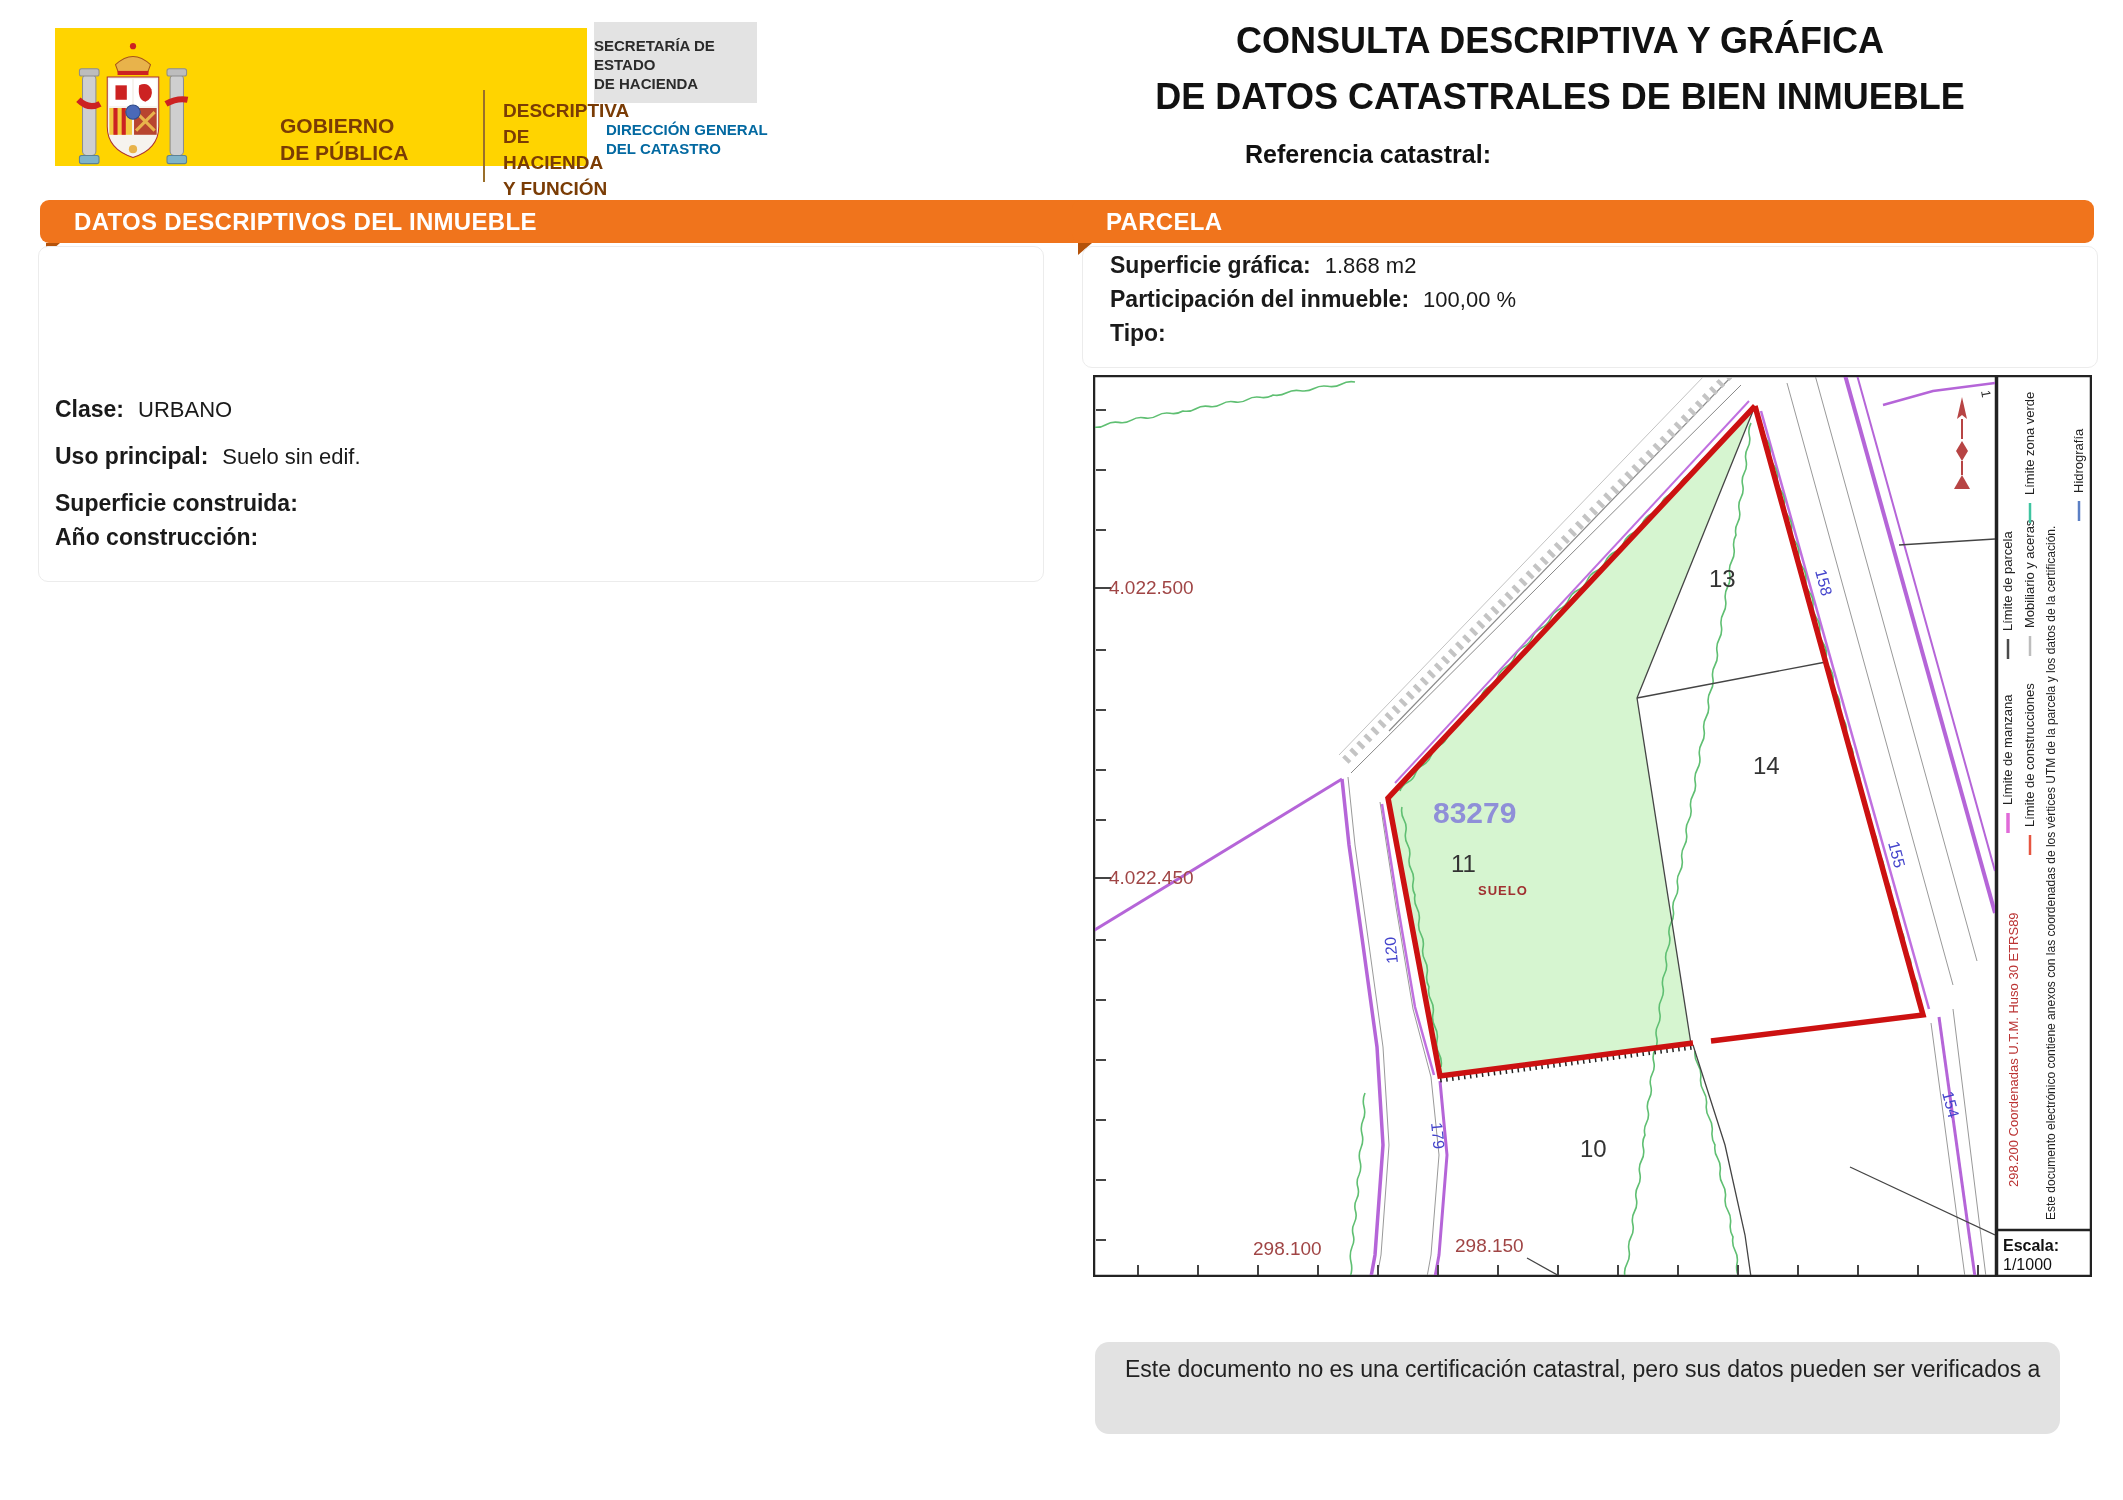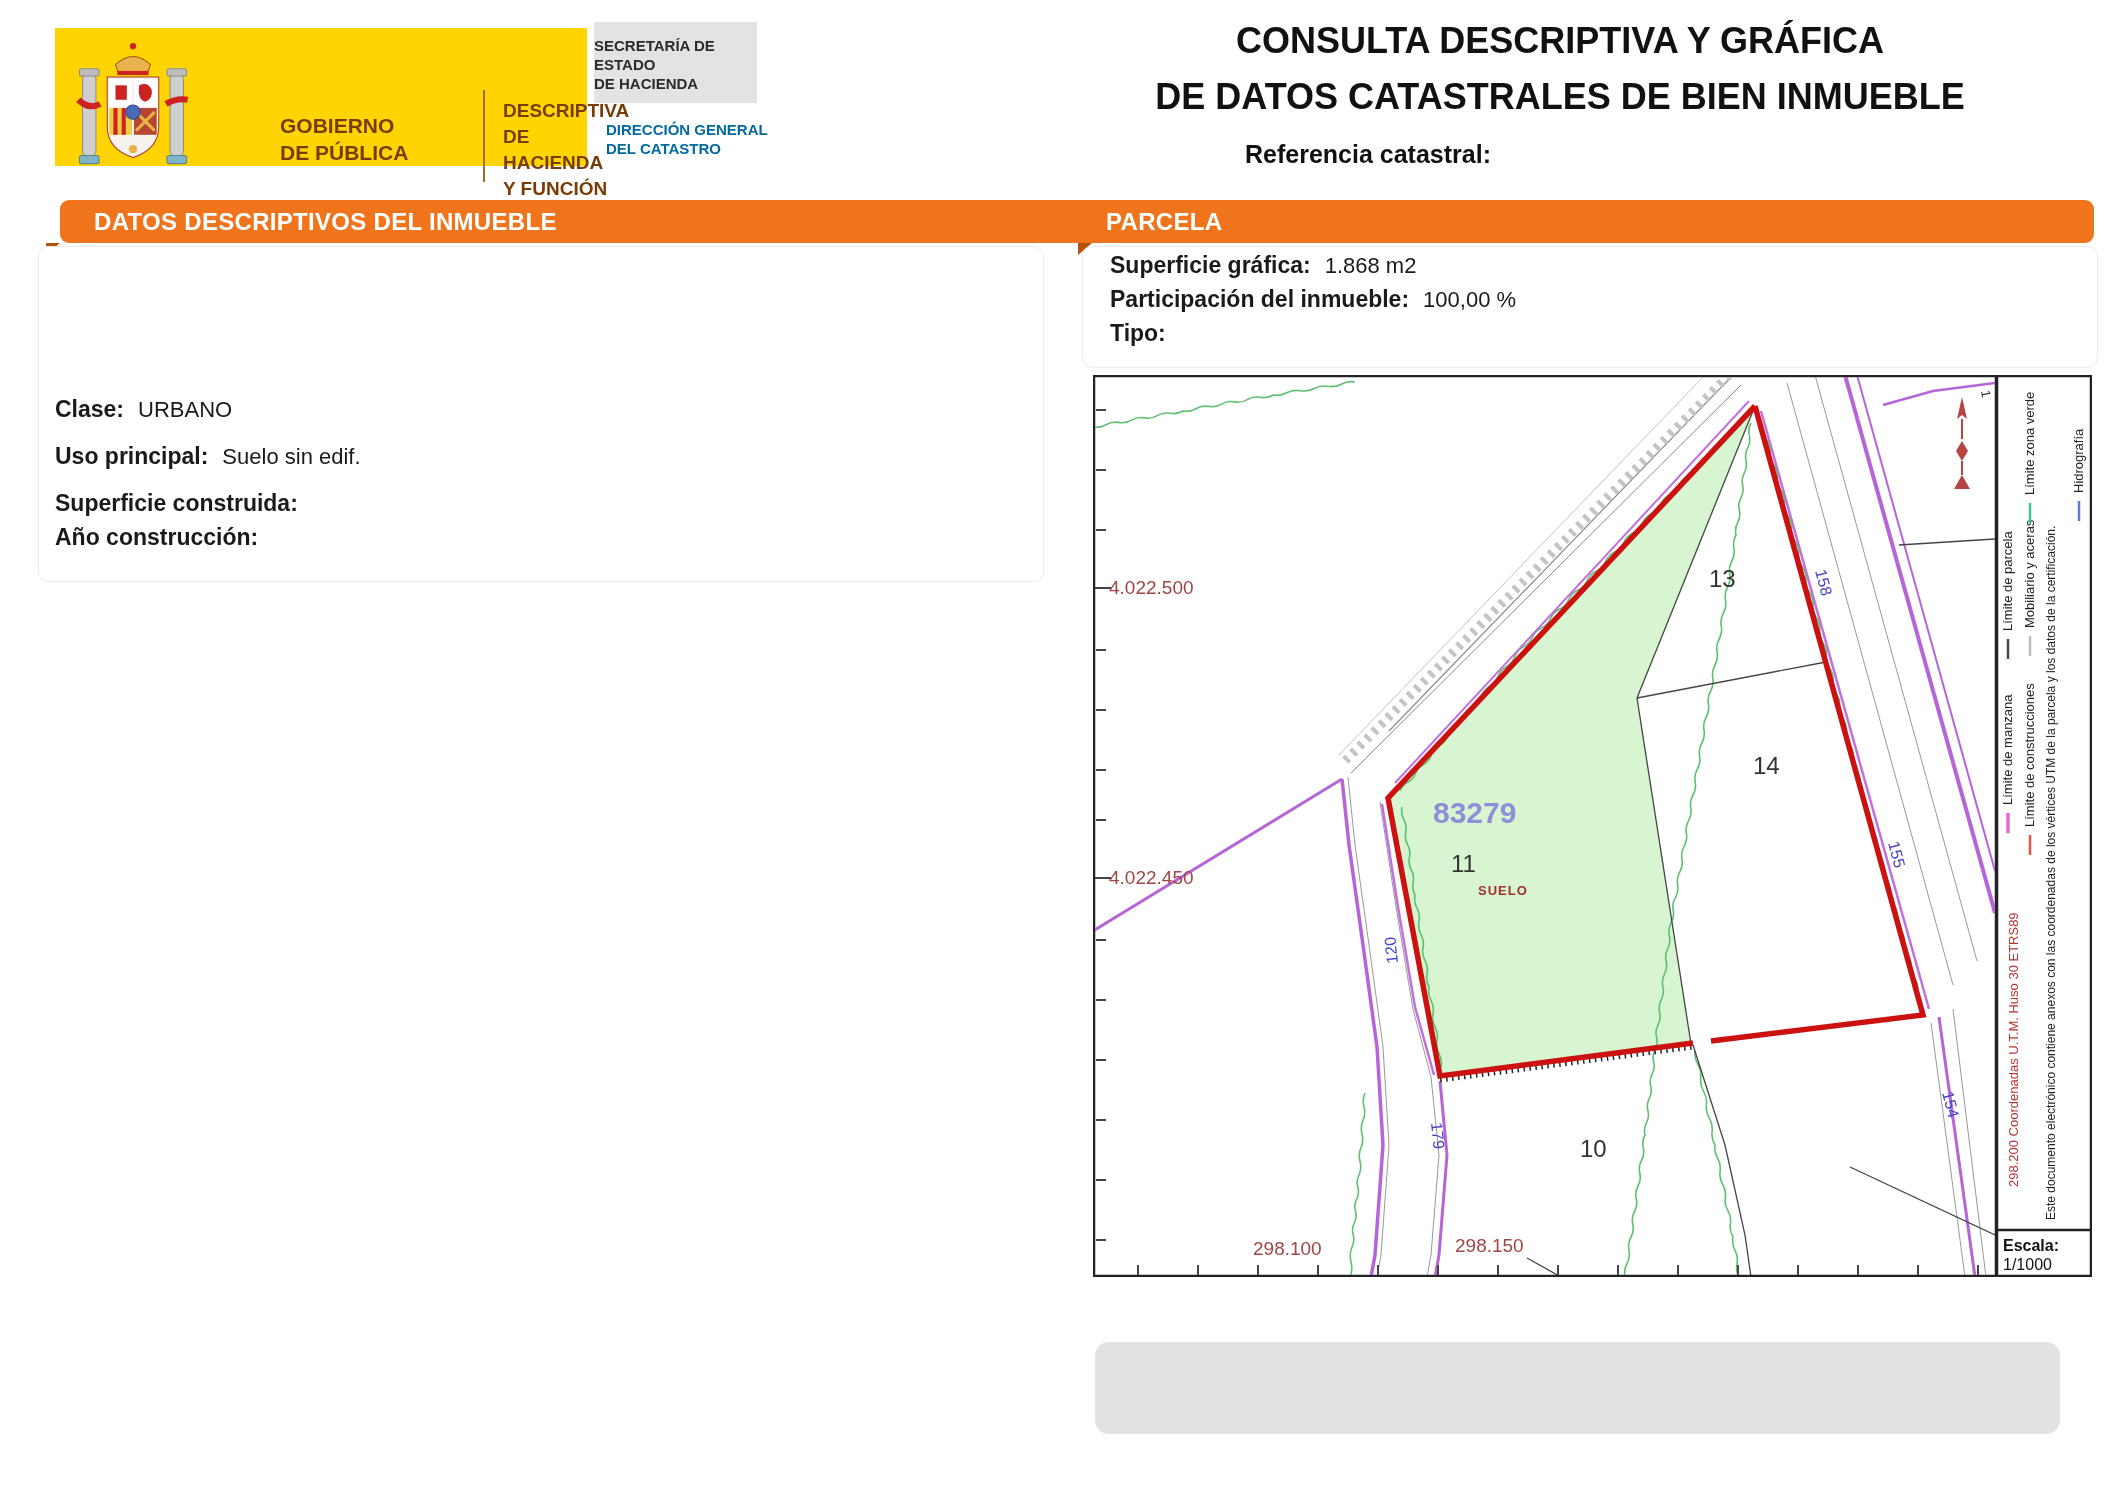--- a/index.html
+++ b/index.html
@@ -14,21 +14,21 @@
   .logo-text{color:#7a3c05;font-weight:bold;}
   #gobierno{left:225px;top:84px;font-size:21px;line-height:27px;}
   #logoDivider{left:428px;top:62px;width:2px;height:92px;background:#9a6f2a;}
   #ministerio{left:448px;top:70px;font-size:19px;line-height:26px;}
   #titleL1{left:1060px;top:20px;width:1000px;text-align:center;font-size:36px;font-weight:bold;color:#111;}
   #titleL2{left:1060px;top:76px;width:1000px;text-align:center;font-size:36px;font-weight:bold;color:#111;}
   #refCat{left:1245px;top:140px;font-size:25px;font-weight:bold;color:#111;}
   
   .ribbon{height:43px;background:#f0741c;border-radius:9px;color:#fff;font-size:24px;font-weight:bold;
           line-height:43px;padding-left:34px;box-sizing:border-box;letter-spacing:.3px;}
-  #ribbonLeft{left:40px;top:200px;width:1052px;margin-left:20px;}
+  #ribbonLeft{left:40px;top:200px;width:1052px;}
   #ribbonRight{left:1072px;top:200px;width:1022px;}
   .ribbon-fold{width:0;height:0;border-top:12px solid #b4520a;border-right:14px solid transparent;}
   #foldLeft{left:46px;top:243px;}
   #foldRight{left:1078px;top:243px;}
   .card{background:#fff;border:1px solid #ececec;border-radius:10px;}
   #cardLeft{left:38px;top:246px;width:1004px;height:334px;}
   #cardRight{left:1082px;top:246px;width:1014px;height:120px;}
   .field{position:absolute;font-size:22px;white-space:nowrap;}
   .field b{font-size:23px;margin-right:14px;}
   
@@ -269,15 +269,16 @@
 
       <text x="925" y="812" transform="rotate(-90 925 812)" font-size="13" fill="#bb3333">298.200 Coordenadas U.T.M. Huso 30 ETRS89</text>
       <text x="962" y="845" transform="rotate(-90 962 845)" font-size="12" fill="#222">Este documento electrónico contiene anexos con las coordenadas de los vértices UTM de la parcela y los datos de la certificación.</text>
     </g>
 
     <text x="910" y="876" font-size="16" font-weight="bold" fill="#111">Escala:</text>
     <text x="910" y="895" font-size="16" fill="#111">1/1000</text>
   </svg>
 
   <div id="disclaimer" class="abs">
+    <div class="disc-line" style="top:14px;">Este documento no es una certificación catastral, pero sus datos pueden ser verificados a</div>
   </div>
 
 </div>
 
 </body></html>

